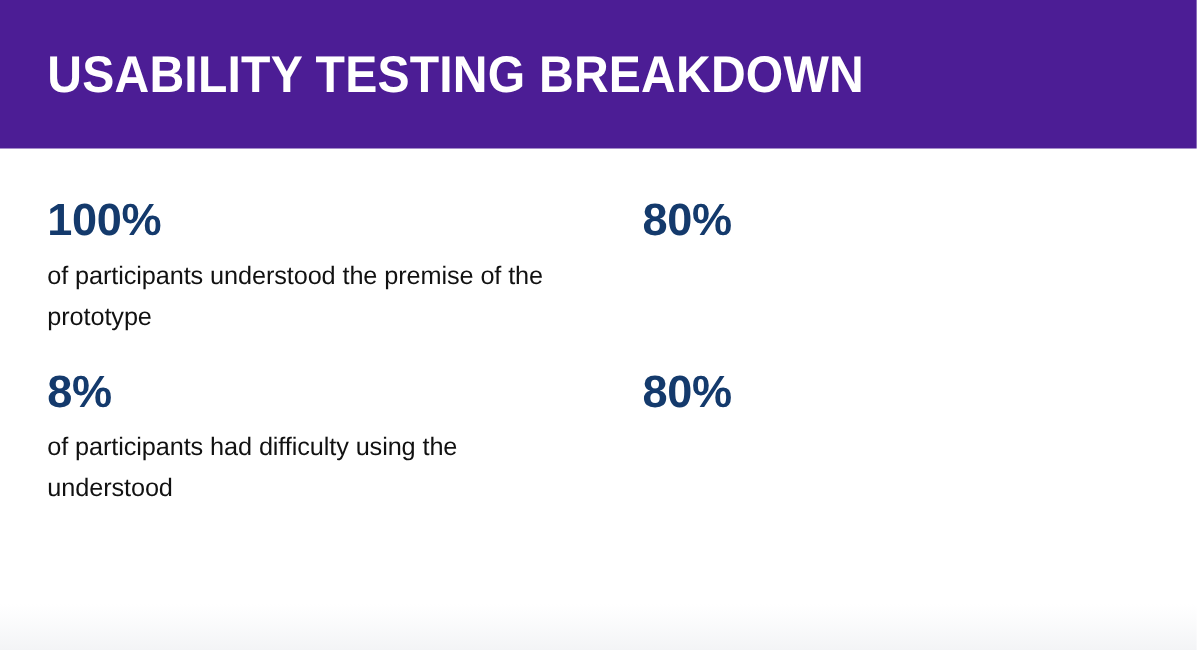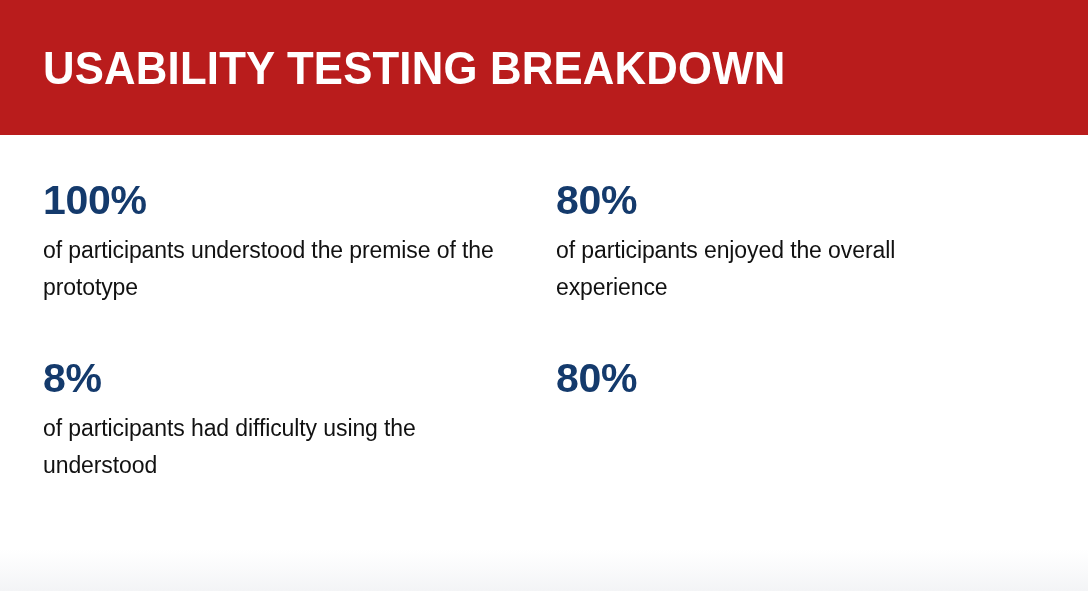--- a/index.html
+++ b/index.html
@@ -22,21 +22,21 @@
     height: 591px;
     background: #ffffff;
     display: flex;
     flex-direction: column;
   }
 
   
   .header-band {
     width: 100%;
     height: 135px;
-    background: #b91c1c;
+    background: #4c1d95;
     display: flex;
     align-items: center;
     box-sizing: border-box;
     padding-left: 43px;
     flex: 0 0 135px;
   }
   .header-title {
     color: #ffffff;
     font-family: "Liberation Sans", sans-serif;
     font-size: 47px;
@@ -56,20 +56,21 @@
     padding: 43px 43px 0 43px;
     position: relative;
   }
 
   .stats-grid {
     display: grid;
     grid-template-columns: 513px 1fr;
     grid-template-rows: auto auto;
     row-gap: 50px;
     column-gap: 0px;
+    gap: 28px;
   }
 
   .stat-block {
     width: 100%;
     box-sizing: border-box;
     padding-right: 44px;
   }
 
   .stat-value {
     color: #143a6c;
@@ -120,21 +121,20 @@
   <div class="stats-area">
     <div class="stats-grid">
 
       <div class="stat-block col1">
         <div class="stat-value">100%</div>
         <div class="stat-desc">of participants understood the premise of the prototype</div>
       </div>
 
       <div class="stat-block col2">
         <div class="stat-value">80%</div>
-        <div class="stat-desc">of participants enjoyed the overall experience</div>
       </div>
 
       <div class="stat-block col1">
         <div class="stat-value">8%</div>
         <div class="stat-desc">of participants had difficulty using the understood</div>
       </div>
 
       <div class="stat-block col2">
         <div class="stat-value">80%</div>
       </div>

